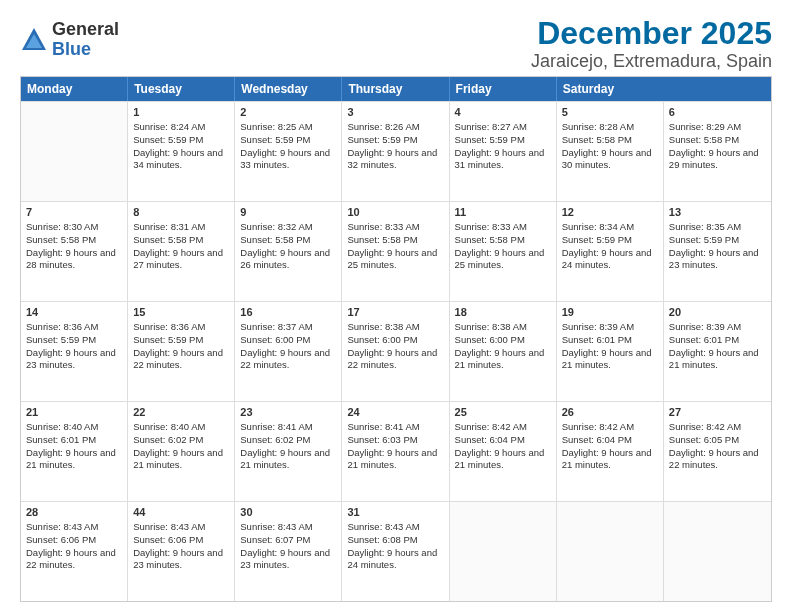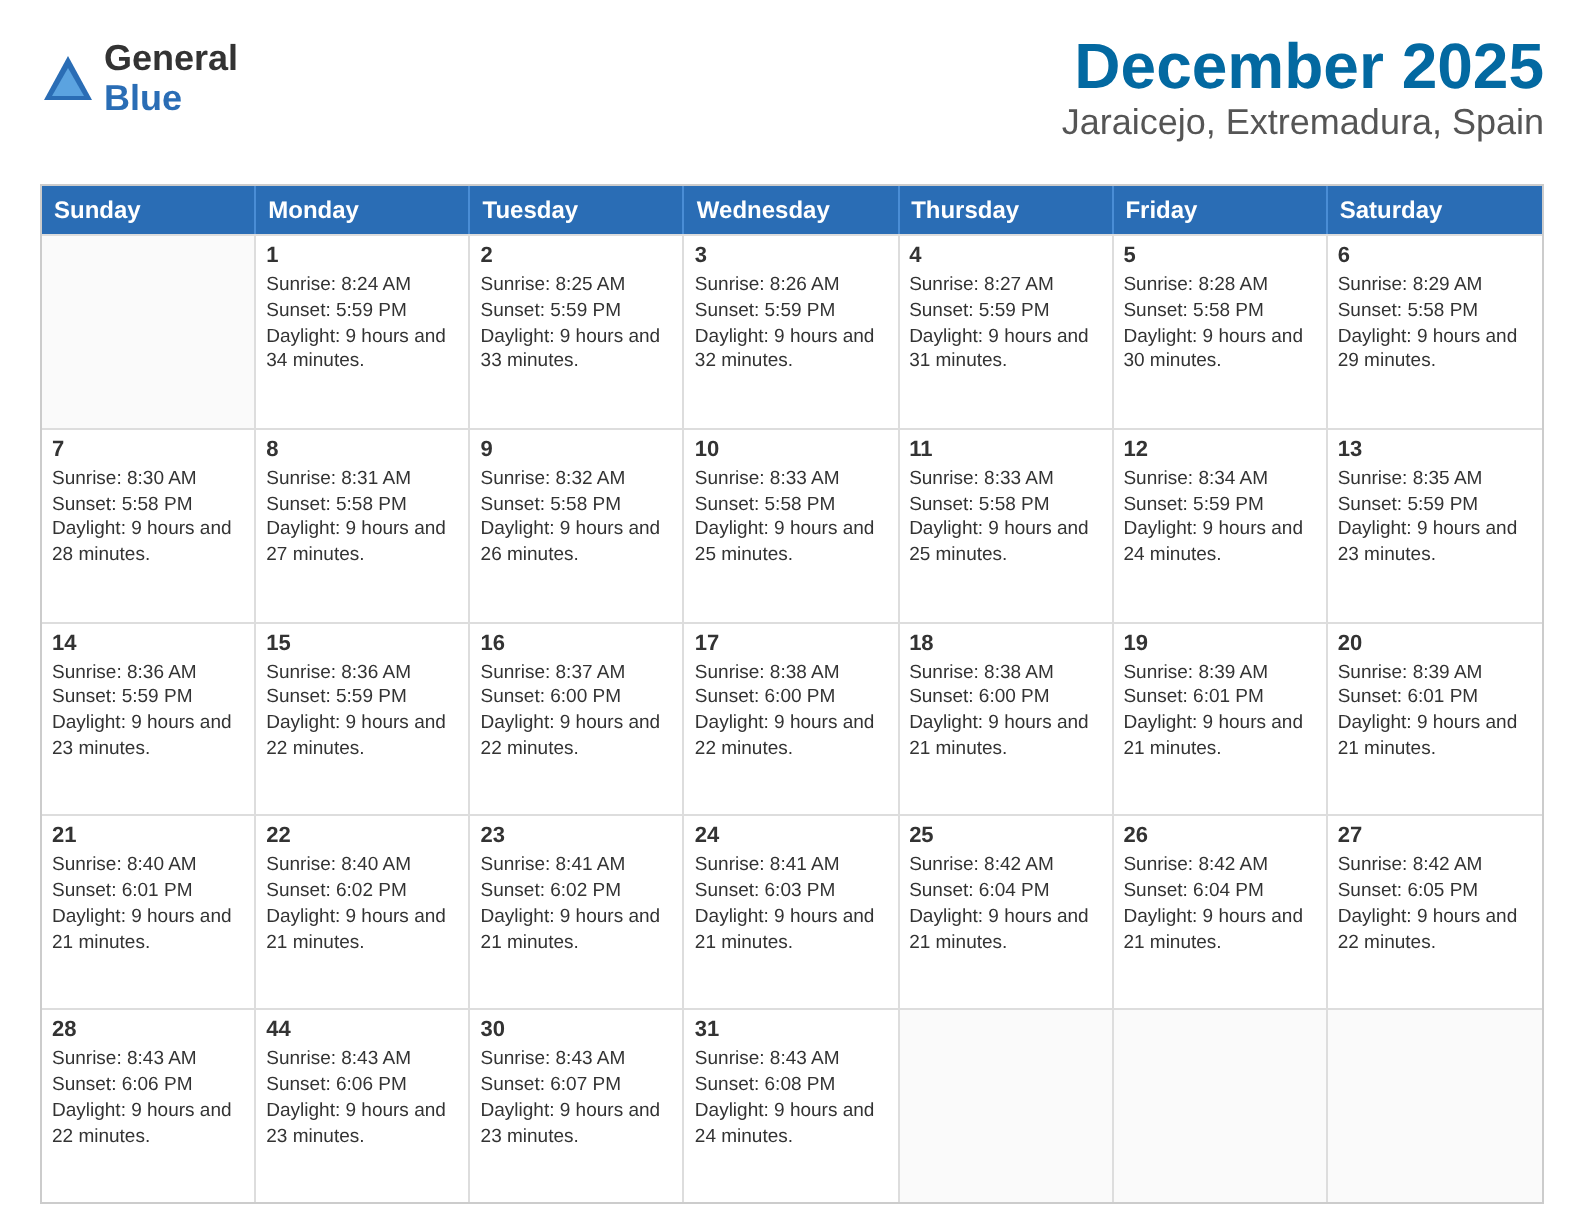--- a/index.html
+++ b/index.html
@@ -14,21 +14,21 @@
       width: 792px;
       height: 612px;
       padding: 16px 20px 10px 20px;
       display: flex;
       flex-direction: column;
     }
     .header {
       display: flex;
       align-items: flex-start;
       justify-content: space-between;
-      margin-bottom: 20px;
+      margin-bottom: 4px;
     }
     .logo {
       display: flex;
       align-items: center;
       margin-top: 4px;
     }
     .logo-text {
       display: flex;
       flex-direction: column;
       line-height: 1.1;
@@ -125,21 +125,20 @@
       </div>
     </div>
     <div class="title-block">
       <div class="main-title">December 2025</div>
       <div class="subtitle">Jaraicejo, Extremadura, Spain</div>
     </div>
   </div>
 
   <div class="calendar">
     <div class="cal-header-row" id="cal-header">
-        <div class="cal-header-cell">Sunday</div>
         <div class="cal-header-cell">Monday</div>
         <div class="cal-header-cell">Tuesday</div>
         <div class="cal-header-cell">Wednesday</div>
         <div class="cal-header-cell">Thursday</div>
         <div class="cal-header-cell">Friday</div>
         <div class="cal-header-cell">Saturday</div>
       </div>
     <div class="cal-body" id="cal-body">
         <div class="cal-row">
           <div class="cal-cell empty"></div>

